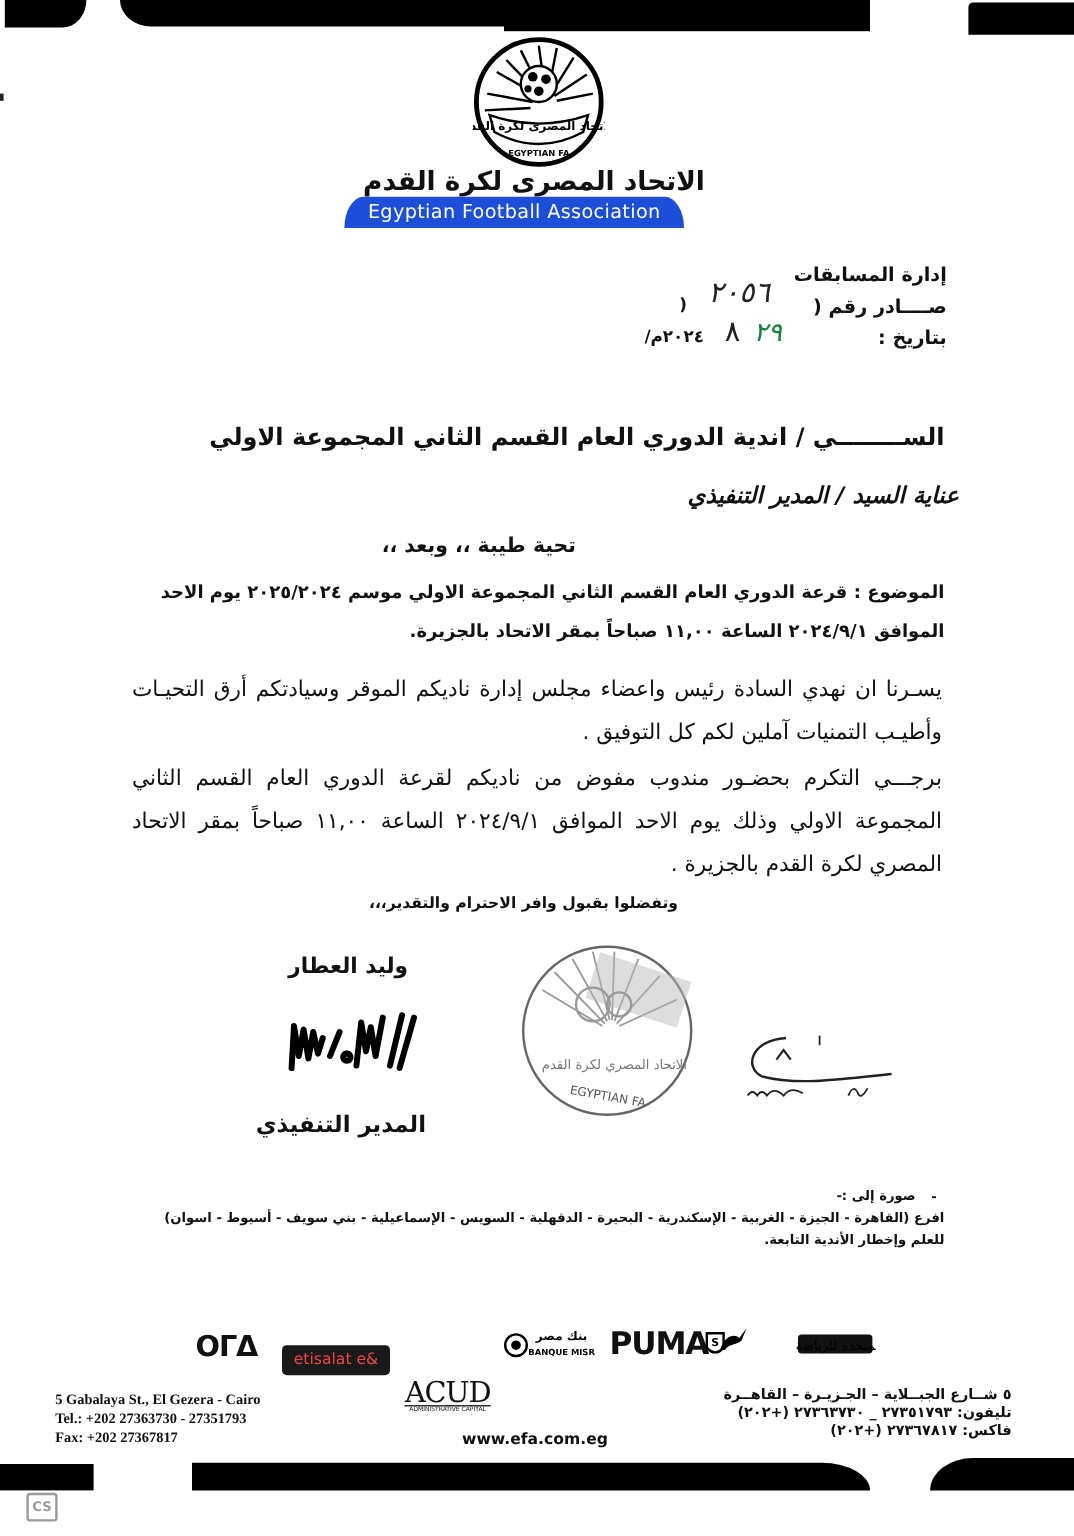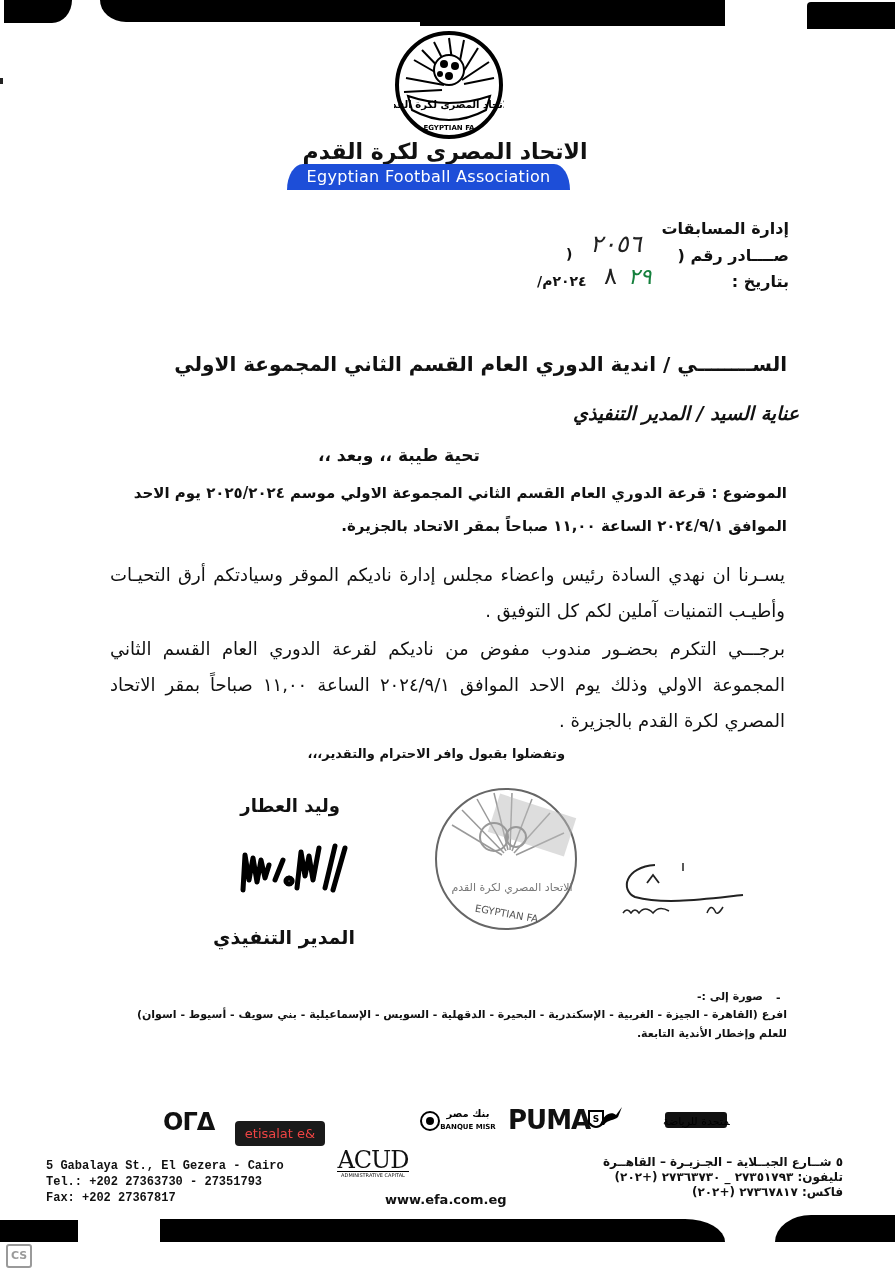--- a/index.html
+++ b/index.html
@@ -72,31 +72,31 @@
   #sp-ora { left:163px; top:1108px; font-weight:900; font-size:24px; font-family:"DejaVu Sans", sans-serif; letter-spacing:-1px; }
   #sp-etisalat { left:235px; top:1109px; width:90px; height:25px; background:#1a1a1a; color:#ef4444; border-radius:4px; font-size:13px; line-height:25px; text-align:center;margin-top:12px; }
   #sp-acud { left:337px; top:1149px; width:72px; text-align:center; }
   #sp-acud .big { font-family:"DejaVu Serif", serif; font-size:24px; line-height:22px; letter-spacing:-1px; }
   #sp-acud .small { font-size:5px; line-height:6px; border-top:1px solid #000; }
   #sp-banque { left:420px; top:1103px; width:80px; height:32px; }
   #sp-puma { left:508px; top:1105px; font-weight:900; font-size:26px; font-family:"DejaVu Sans", sans-serif; letter-spacing:-1px; }
   #sp-united { left:585px; top:1107px; width:145px; height:26px; }
 
   
-  .foot-en { font-weight:bold; font-size:12px; line-height:16px; font-family:Liberation Mono, monospace; }
+  .foot-en { font-weight:bold; font-size:12px; line-height:16px; font-family:Liberation Serif, serif; }
   #footer-en { left:46px; top:1158px; }
   #footer-web { left:385px; top:1192px; font-weight:bold; font-size:13px; }
   .foot-ar { font-weight:bold; font-size:12px; line-height:15px; }
   #footer-ar { right:52px; top:1155px; }
 
   #bar-bot-left { left:0; top:1220px; width:78px; height:22px; }
   #bar-bot-mid { left:160px; top:1219px; width:565px; height:23px; border-top-right-radius:40px 23px; }
   #bar-bot-right { left:775px; top:1215px; width:120px; height:27px; border-top-left-radius:36px 27px; }
 
-  #camscanner { left:6px; top:1244px; font-size:18px; color:#9a9a9a; font-family:"DejaVu Sans", sans-serif; display:flex; align-items:center; gap:0; }
+  #camscanner { left:22px; top:1244px; font-size:18px; color:#9a9a9a; font-family:"DejaVu Sans", sans-serif; display:flex; align-items:center; gap:0; }
   #cs-icon { display:inline-block; width:22px; height:20px; border:2px solid #9a9a9a; border-radius:3px; font-size:11px; line-height:20px; text-align:center; color:#9a9a9a; font-weight:bold; }
   #side-mark { left:0; top:78px; width:3px; height:6px; background:#222; }
 </style>
 </head>
 <body>
 
 <div class="bar" id="bar-top-left"></div>
 <div class="bar" id="bar-top-mid"></div>
 <div class="bar" id="bar-top-mid2"></div>
 <div class="bar" id="bar-top-right"></div>

